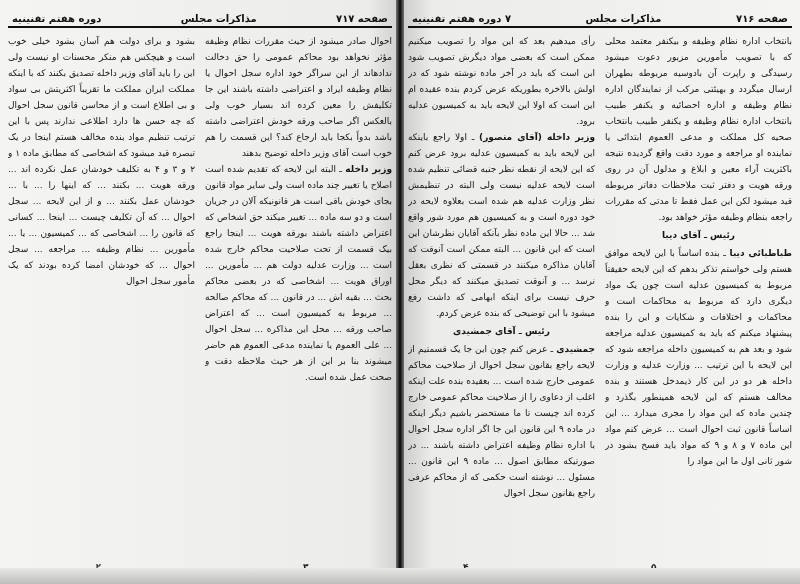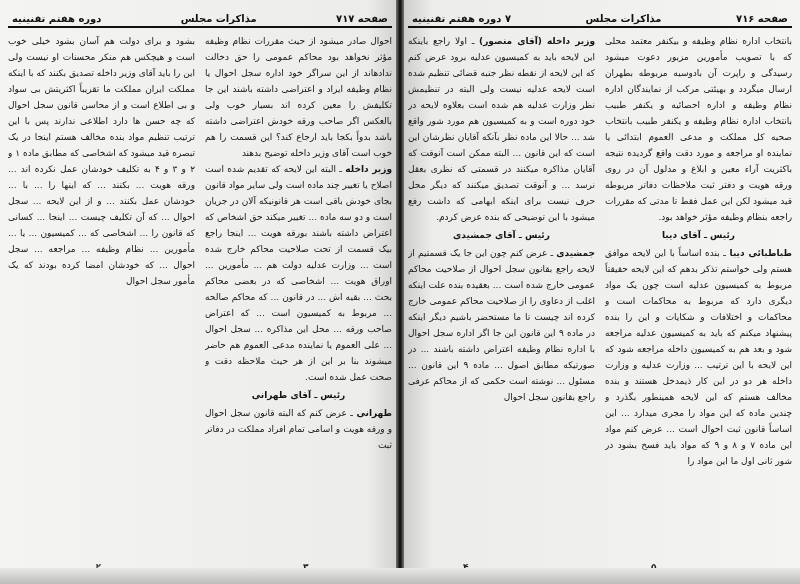--- a/index.html
+++ b/index.html
@@ -69,20 +69,21 @@
       <span class="hd-center">مذاکرات مجلس</span>
       <span class="hd-left">صفحه ۷۱۶</span>
     </div>
     <div class="columns">
       <div class="col">
         <p>بانتخاب اداره نظام وظیفه و بیکنفر معتمد محلی که با تصویب مأمورین مزبور دعوت میشود رسیدگی و راپرت آن بادوسیه مربوطه بطهران ارسال میگردد و بهیئتی مرکب از نمایندگان اداره نظام وظیفه و اداره احصائیه و یکنفر طبیب بانتخاب اداره نظام وظیفه و یکنفر طبیب بانتخاب صحیه کل مملکت و مدعی العموم ابتدائی یا نماینده او مراجعه و مورد دقت واقع گردیده نتیجه باکثریت آراء معین و ابلاغ و مدلول آن در روی ورقه هویت و دفتر ثبت ملاحظات دفاتر مربوطه قید میشود لکن این عمل فقط تا مدتی که مقررات راجعه بنظام وظیفه مؤثر خواهد بود.</p>
         <p class="heading">رئیس ـ آقای دیبا</p>
         <p><span class="speaker">طباطبائی دیبا</span> <span>ـ بنده اساساً با این لایحه موافق هستم ولی خواستم تذکر بدهم که این لایحه حقیقتاً مربوط به کمیسیون عدلیه است چون یک مواد دیگری دارد که مربوط به محاکمات است و محاکمات و اختلافات و شکایات و این را بنده پیشنهاد میکنم که باید به کمیسیون عدلیه مراجعه شود و بعد هم به کمیسیون داخله مراجعه شود که این لایحه با این ترتیب ... وزارت عدلیه و وزارت داخله هر دو در این کار ذیمدخل هستند و بنده مخالف هستم که این لایحه همینطور بگذرد و چندین ماده که این مواد را مجری میدارد ... این اساساً قانون ثبت احوال است ... عرض کنم مواد این ماده ۷ و ۸ و ۹ که مواد باید فسخ بشود در شور ثانی اول ما این مواد را</span></p>
       </div>
       <div class="col">
+        <p>رأی میدهیم بعد که این مواد را تصویب میکنیم ممکن است که بعضی مواد دیگرش تصویب شود ابن است که باید در آخر ماده نوشته شود که در اولش بالاخره بطوریکه عرض کردم بنده عقیده ام این است که اولا این لایحه باید به کمیسیون عدلیه برود.</p>
         <p><span class="speaker">وزیر داخله (آقای منصور)</span> <span>ـ اولا راجع باینکه این لایحه باید به کمیسیون عدلیه برود عرض کنم که این لایحه از نقطه نظر جنبه قضائی تنظیم شده است لایحه عدلیه نیست ولی البته در تنظیمش نظر وزارت عدلیه هم شده است بعلاوه لایحه در خود دوره است و به کمیسیون هم مورد شور واقع شد ... حالا این ماده نظر بآنکه آقایان نظرشان این است که این قانون ... البته ممکن است آنوقت که آقایان مذاکره میکنند در قسمتی که نظری بعقل نرسد ... و آنوقت تصدیق میکنند که دیگر محل حرف نیست برای اینکه ابهامی که داشت رفع میشود با این توضیحی که بنده عرض کردم.</span></p>
         <p class="heading">رئیس ـ آقای جمشیدی</p>
         <p><span class="speaker">جمشیدی</span> <span>ـ عرض کنم چون این جا یک قسمتیم از لایحه راجع بقانون سجل احوال از صلاحیت محاکم عمومی خارج شده است ... بعقیده بنده علت اینکه اغلب از دعاوی را از صلاحیت محاکم عمومی خارج کرده اند چیست تا ما مستحضر باشیم دیگر اینکه در ماده ۹ این قانون این جا اگر اداره سجل احوال با اداره نظام وظیفه اعتراض داشته باشند ... در صورتیکه مطابق اصول ... ماده ۹ این قانون ... مسئول ... نوشته است حکمی که از محاکم عرفی راجع بقانون سجل احوال</span></p>
       </div>
     </div>
     <div class="footer" style="left:0;width:100%;">
       <span style="position:absolute;left:60px;">ـ۴ـ</span>
       <span style="position:absolute;left:248px;">ـ۵ـ</span>
     </div>
   </div>
@@ -90,22 +91,20 @@
   <div class="page left">
     <div class="header">
       <span class="hd-right">دوره هفتم تقنینیه</span>
       <span class="hd-center">مذاکرات مجلس</span>
       <span class="hd-left">صفحه ۷۱۷</span>
     </div>
     <div class="columns">
       <div class="col">
         <p>احوال صادر میشود از حیث مقررات نظام وظیفه مؤثر نخواهد بود محاکم عمومی را حق دخالت ندادهاند از این سراگر خود اداره سجل احوال یا نظام وظیفه ایراد و اعتراضی داشته باشند این جا تکلیفش را معین کرده اند بسیار خوب ولی بالعکس اگر صاحب ورقه خودش اعتراضی داشته باشد بدواً بکجا باید ارجاع کند؟ این قسمت را هم خوب است آقای وزیر داخله توضیح بدهند</p>
         <p><span class="speaker">وزیر داخله</span> <span>ـ البته این لایحه که تقدیم شده است اصلاح یا تغییر چند ماده است ولی سایر مواد قانون بجای خودش باقی است هر قانونیکه آلان در جریان است و دو سه ماده ... تغییر میکند حق اشخاص که اعتراض داشته باشند بورقه هویت ... اینجا راجع بیک قسمت از تحت صلاحیت محاکم خارج شده است ... وزارت عدلیه دولت هم ... مأمورین ... اوراق هویت ... اشخاصی که در بعضی محاکم بحث ... بقیه اش ... در قانون ... که محاکم صالحه ... مربوط به کمیسیون است ... که اعتراض صاحب ورقه ... محل این مذاکره ... سجل احوال ... علی العموم یا نماینده مدعی العموم هم حاضر میشوند بنا بر این از هر حیث ملاحظه دقت و صحت عمل شده است.</span></p>
-        <p class="heading">رئیس ـ آقای طهرانی</p>
-        <p><span class="speaker">طهرانی</span> <span>ـ عرض کنم که البته قانون سجل احوال و ورقه هویت و اسامی تمام افراد مملکت در دفاتر ثبت</span></p>
       </div>
       <div class="col">
         <p>بشود و برای دولت هم آسان بشود خیلی خوب است و هیچکس هم منکر محسنات او نیست ولی این را باید آقای وزیر داخله تصدیق بکنند که با اینکه مملکت ایران مملکت ما تقریباً اکثریتش بی سواد و بی اطلاع است و از محاسن قانون سجل احوال که چه حسن ها دارد اطلاعی ندارند پس با این ترتیب تنظیم مواد بنده مخالف هستم اینجا در یک تبصره قید میشود که اشخاصی که مطابق ماده ۱ و ۲ و ۳ و ۴ به تکلیف خودشان عمل نکرده اند ... ورقه هویت ... بکنند ... که اینها را ... با ... خودشان عمل بکنند ... و از این لایحه ... سجل احوال ... که آن تکلیف چیست ... اینجا ... کسانی که قانون را ... اشخاصی که ... کمیسیون ... یا ... مأمورین ... نظام وظیفه ... مراجعه ... سجل احوال ... که خودشان امضا کرده بودند که یک مأمور سجل احوال</p>
       </div>
     </div>
     <div class="footer">
       <span style="position:absolute;left:92px;font-style:italic;">ـ۲ـ</span>
       <span style="position:absolute;left:300px;">ـ۳ـ</span>
     </div>
   </div>

